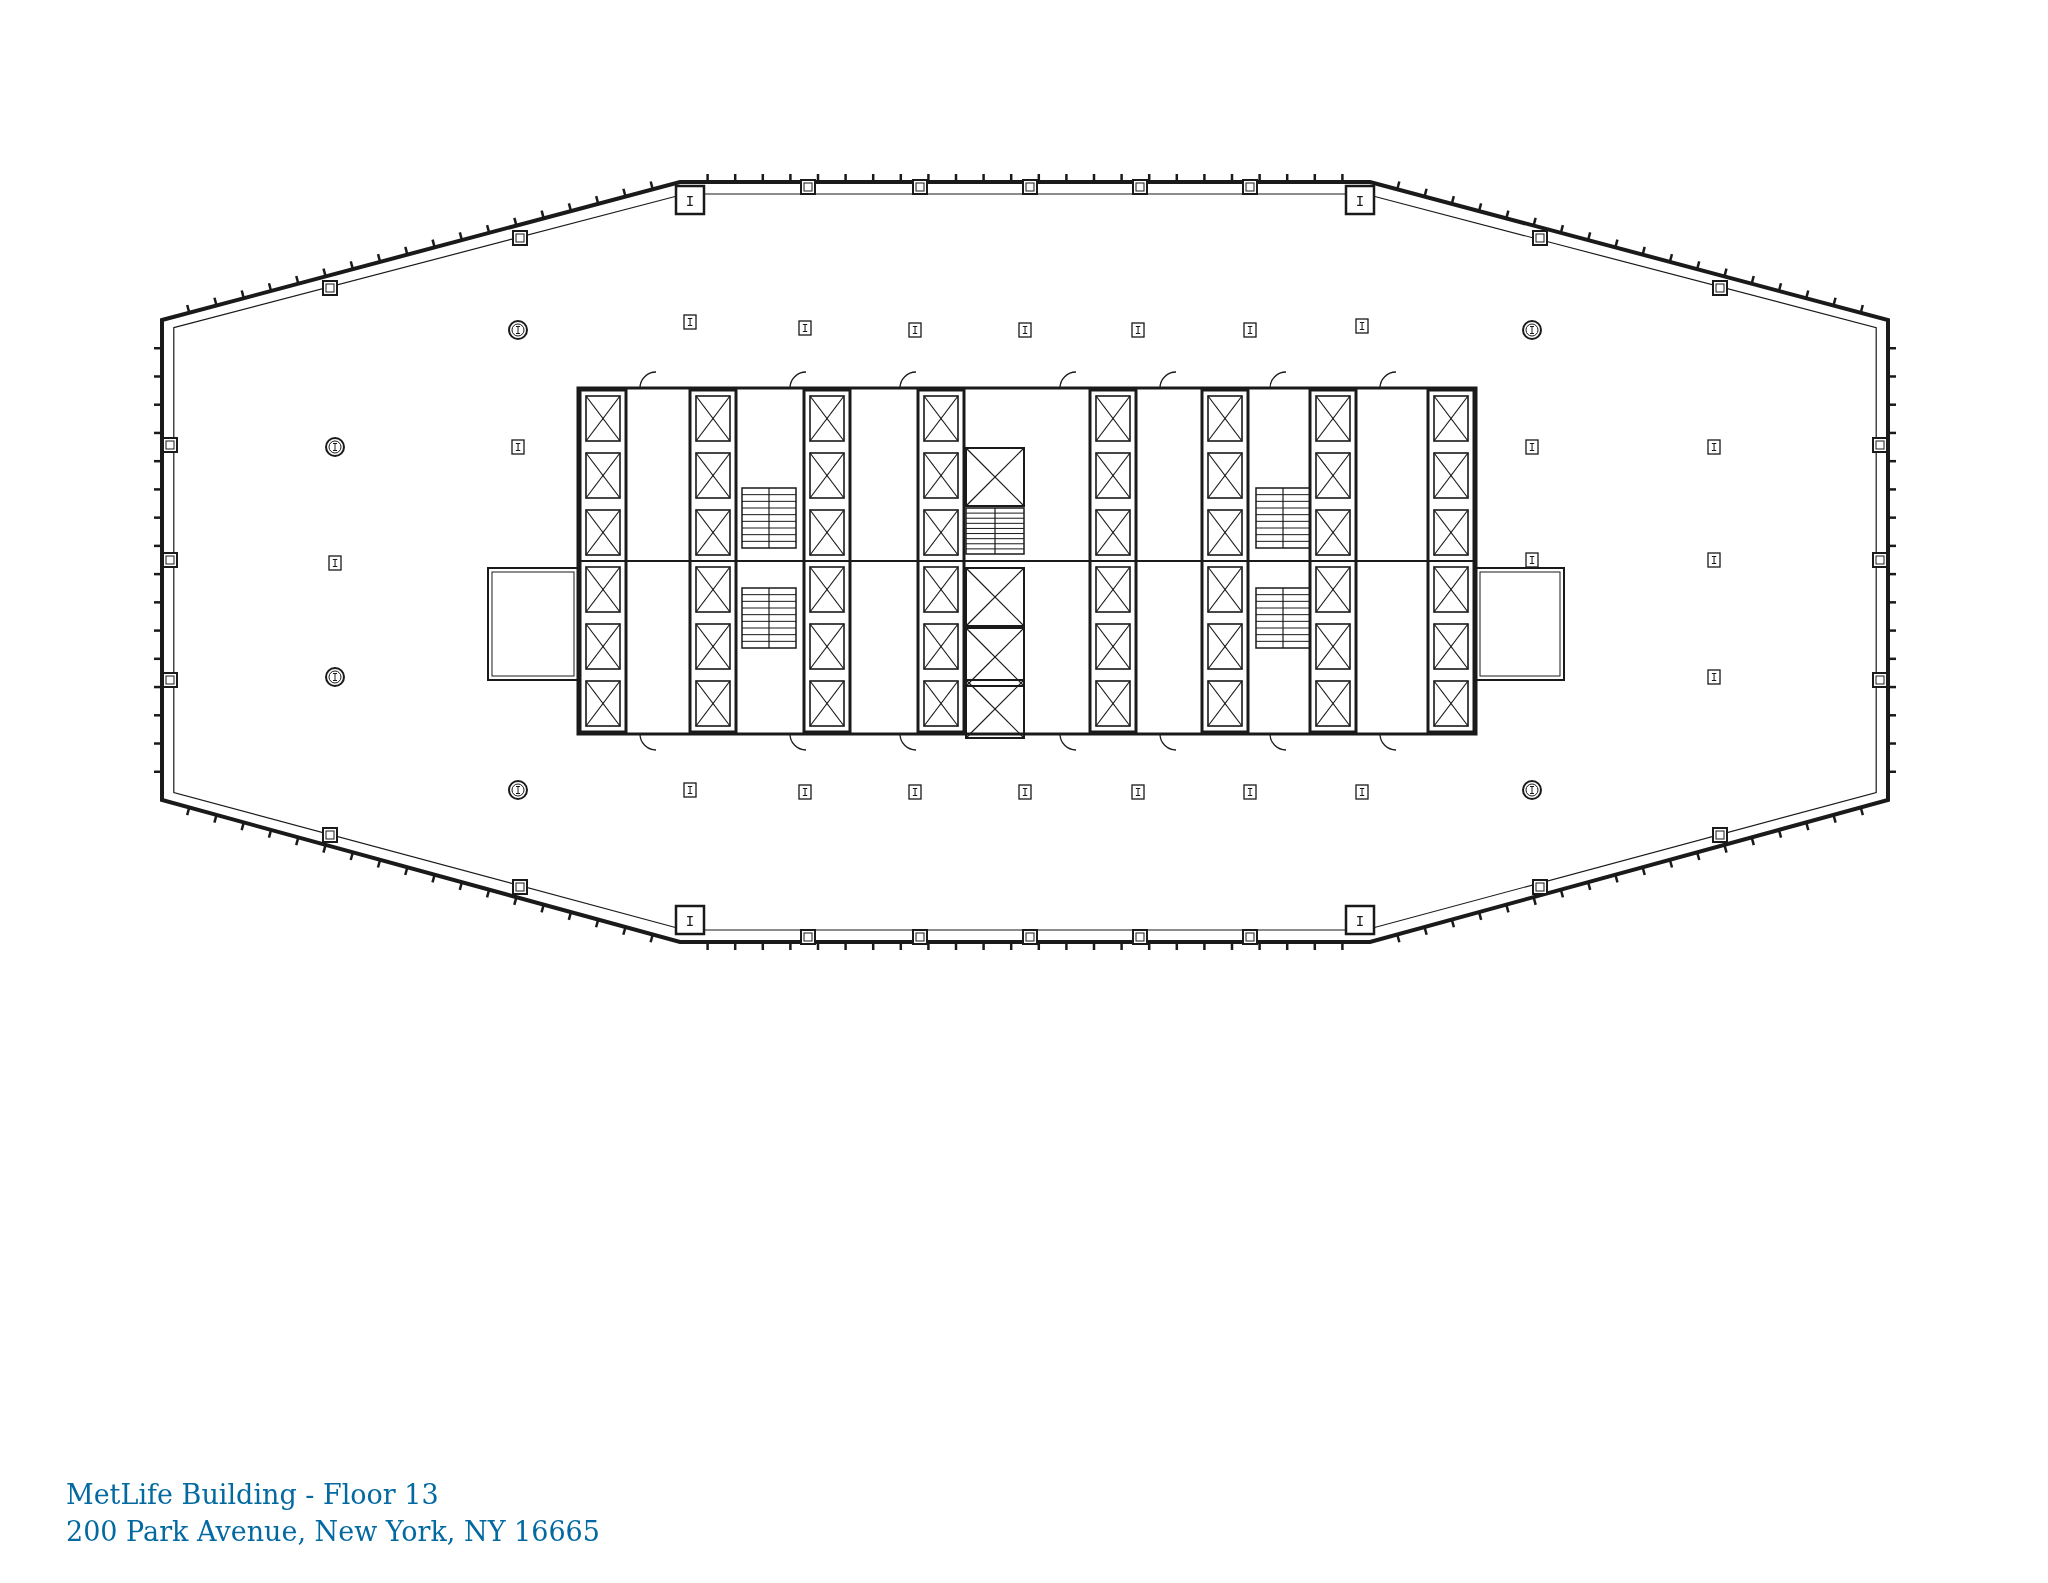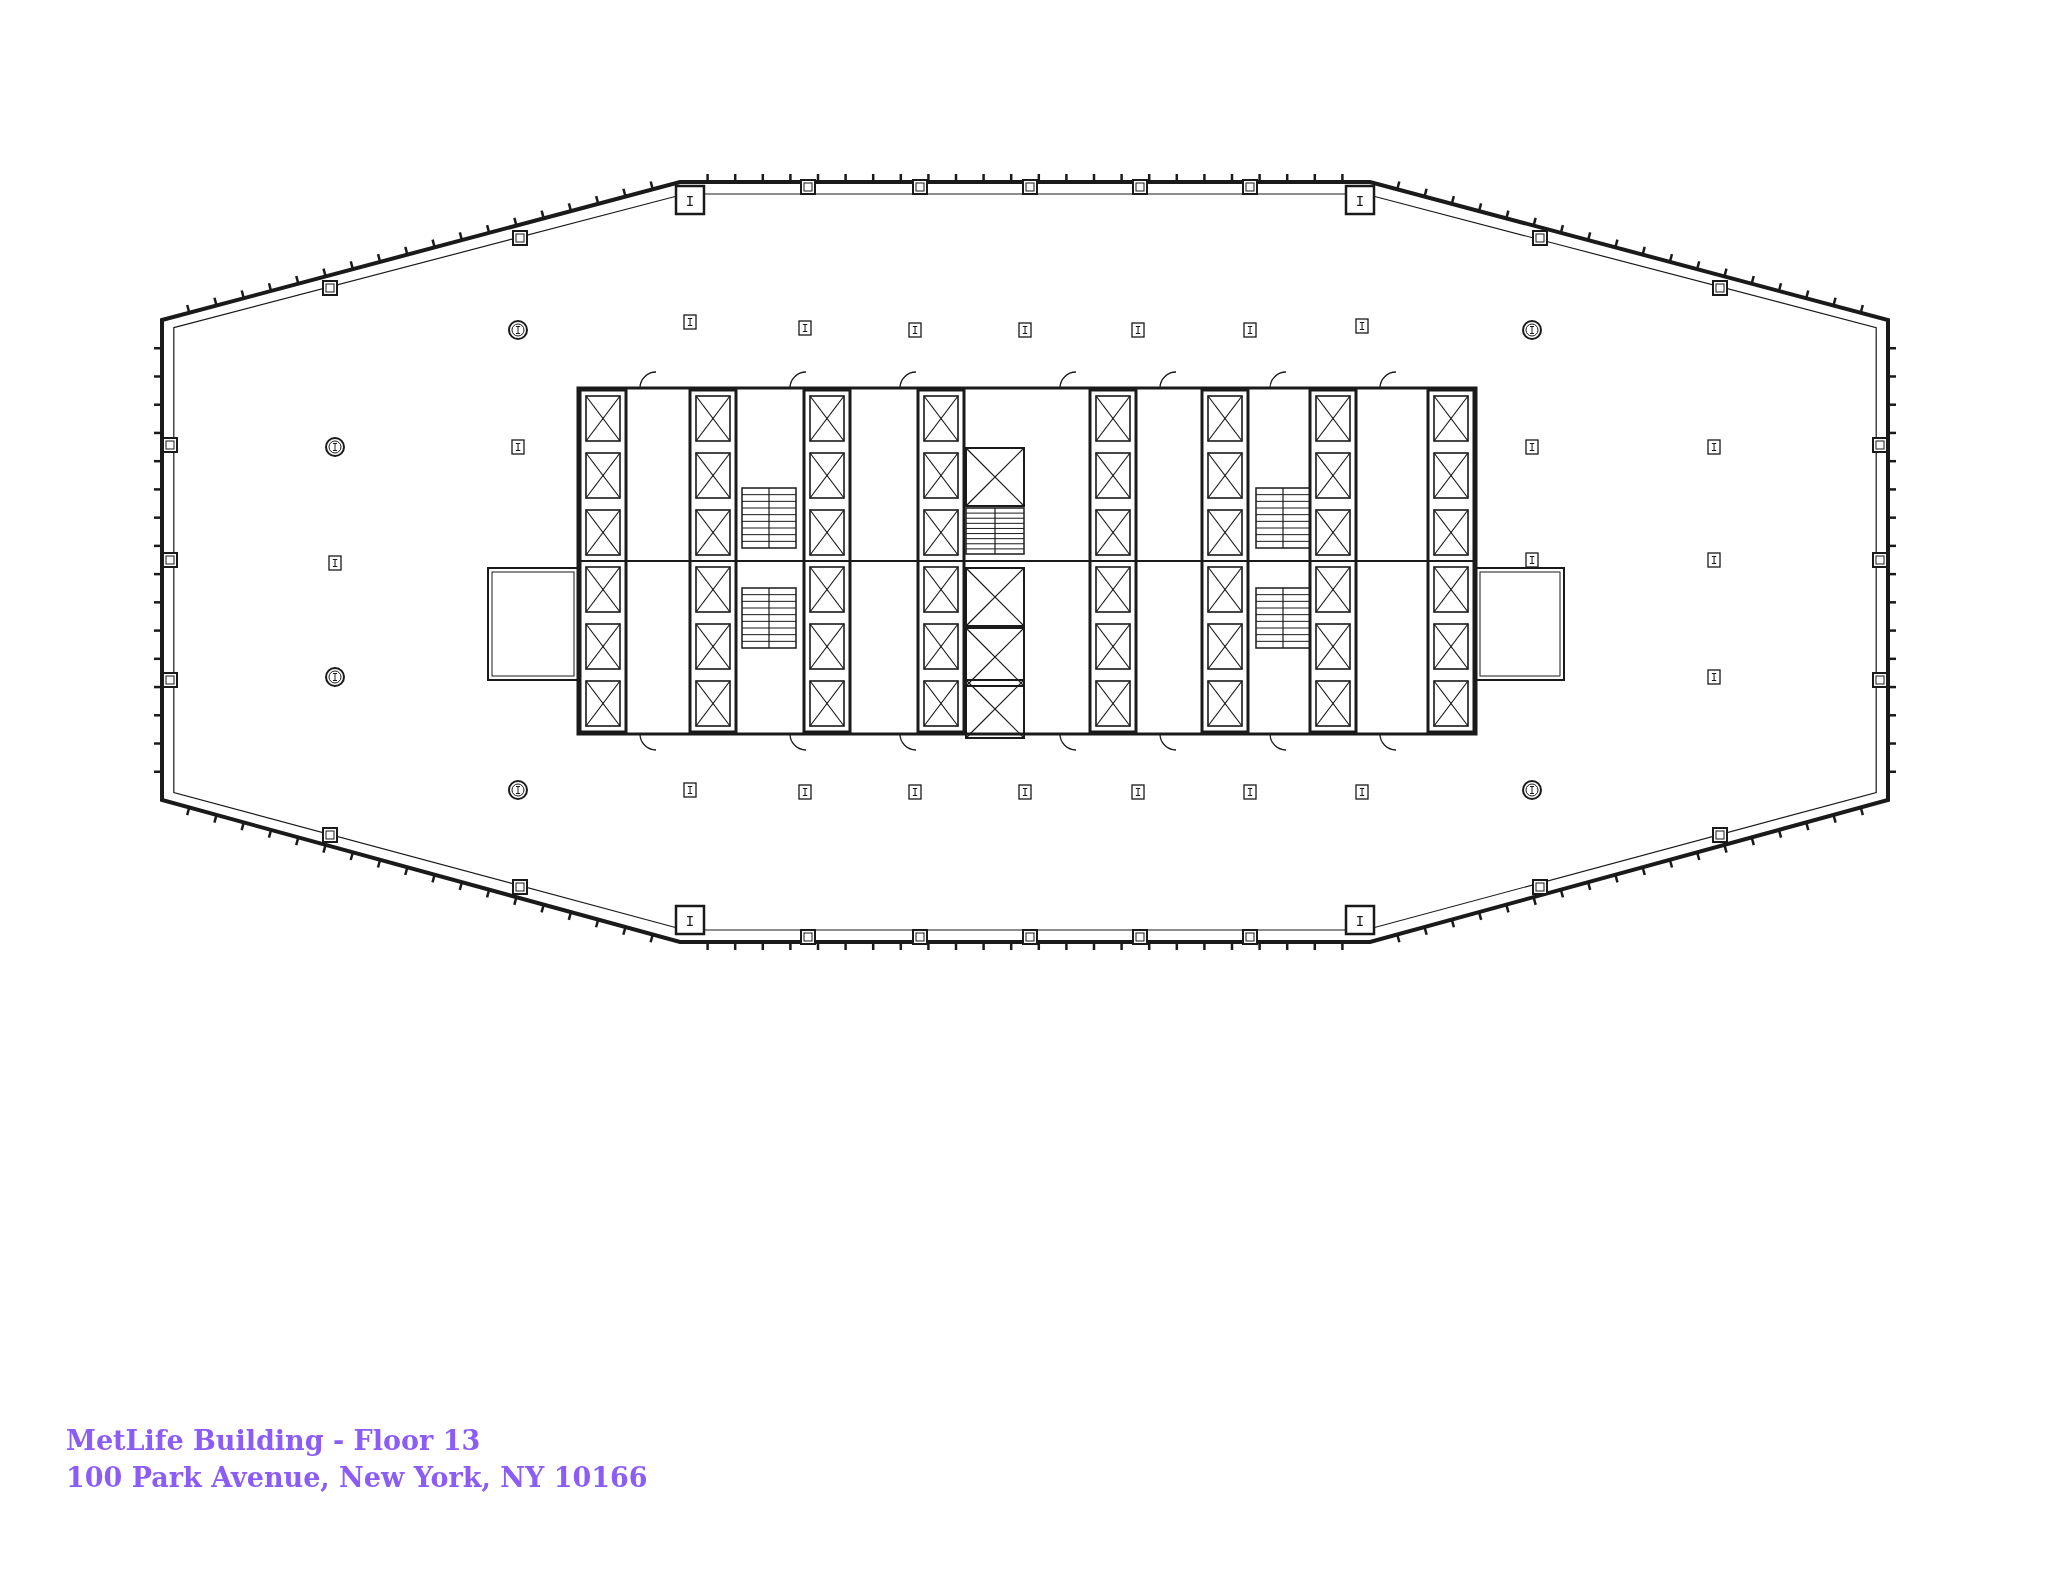--- a/index.html
+++ b/index.html
@@ -1,21 +1,21 @@
 <!DOCTYPE html>
 <html><head>
 <meta charset="utf-8">
 <style>
   html, body { margin: 0; padding: 0; background: #ffffff; }
   body { width: 2048px; height: 1583px; position: relative; overflow: hidden; }
   #plan { position: absolute; left: 0; top: 0; width: 2048px; height: 1583px; }
   .caption {
-    position: absolute; left: 66px; top: 1422px;
+    position: absolute; left: 66px; top: 1476px;
     font-family: "DejaVu Serif", "Liberation Serif", serif;
-    font-size: 27px; line-height: 37px; color: #8b5cf6; font-weight: bold;
+    font-size: 27px; line-height: 37px; color: #0369a1;
   }
   .caption div { white-space: nowrap; }
 </style>
 </head>
 <body>
 
 <svg id="plan" viewBox="0 0 2048 1583" xmlns="http://www.w3.org/2000/svg">
   <g id="outline-layer">
       <polygon points="162,320 680,182 1370,182 1888,320 1888,800 1370,942 680,942 162,800" fill="none" stroke="#1a1a1a" stroke-width="4"></polygon>
       <polygon points="173.8,327.6 684.7,194.0 1365.3,194.0 1876.2,327.6 1876.2,792.5 1365.3,930.0 684.7,930.0 173.8,792.5" fill="none" stroke="#1a1a1a" stroke-width="1.2"></polygon>
@@ -523,14 +523,14 @@
       <path d="M 1160 734 A 16 16 0 0 0 1176 750" fill="none" stroke="#1a1a1a" stroke-width="1.3"></path>
       <path d="M 1270 388 A 16 16 0 0 1 1286 372" fill="none" stroke="#1a1a1a" stroke-width="1.3"></path>
       <path d="M 1270 734 A 16 16 0 0 0 1286 750" fill="none" stroke="#1a1a1a" stroke-width="1.3"></path>
       <path d="M 1380 388 A 16 16 0 0 1 1396 372" fill="none" stroke="#1a1a1a" stroke-width="1.3"></path>
       <path d="M 1380 734 A 16 16 0 0 0 1396 750" fill="none" stroke="#1a1a1a" stroke-width="1.3"></path>
     </g>
 </svg>
 
 <div class="caption">
   <div>MetLife Building - Floor 13</div>
-  <div>100 Park Avenue, New York, NY 10166</div>
+  <div>200 Park Avenue, New York, NY 16665</div>
 </div>
 
 </body></html>

